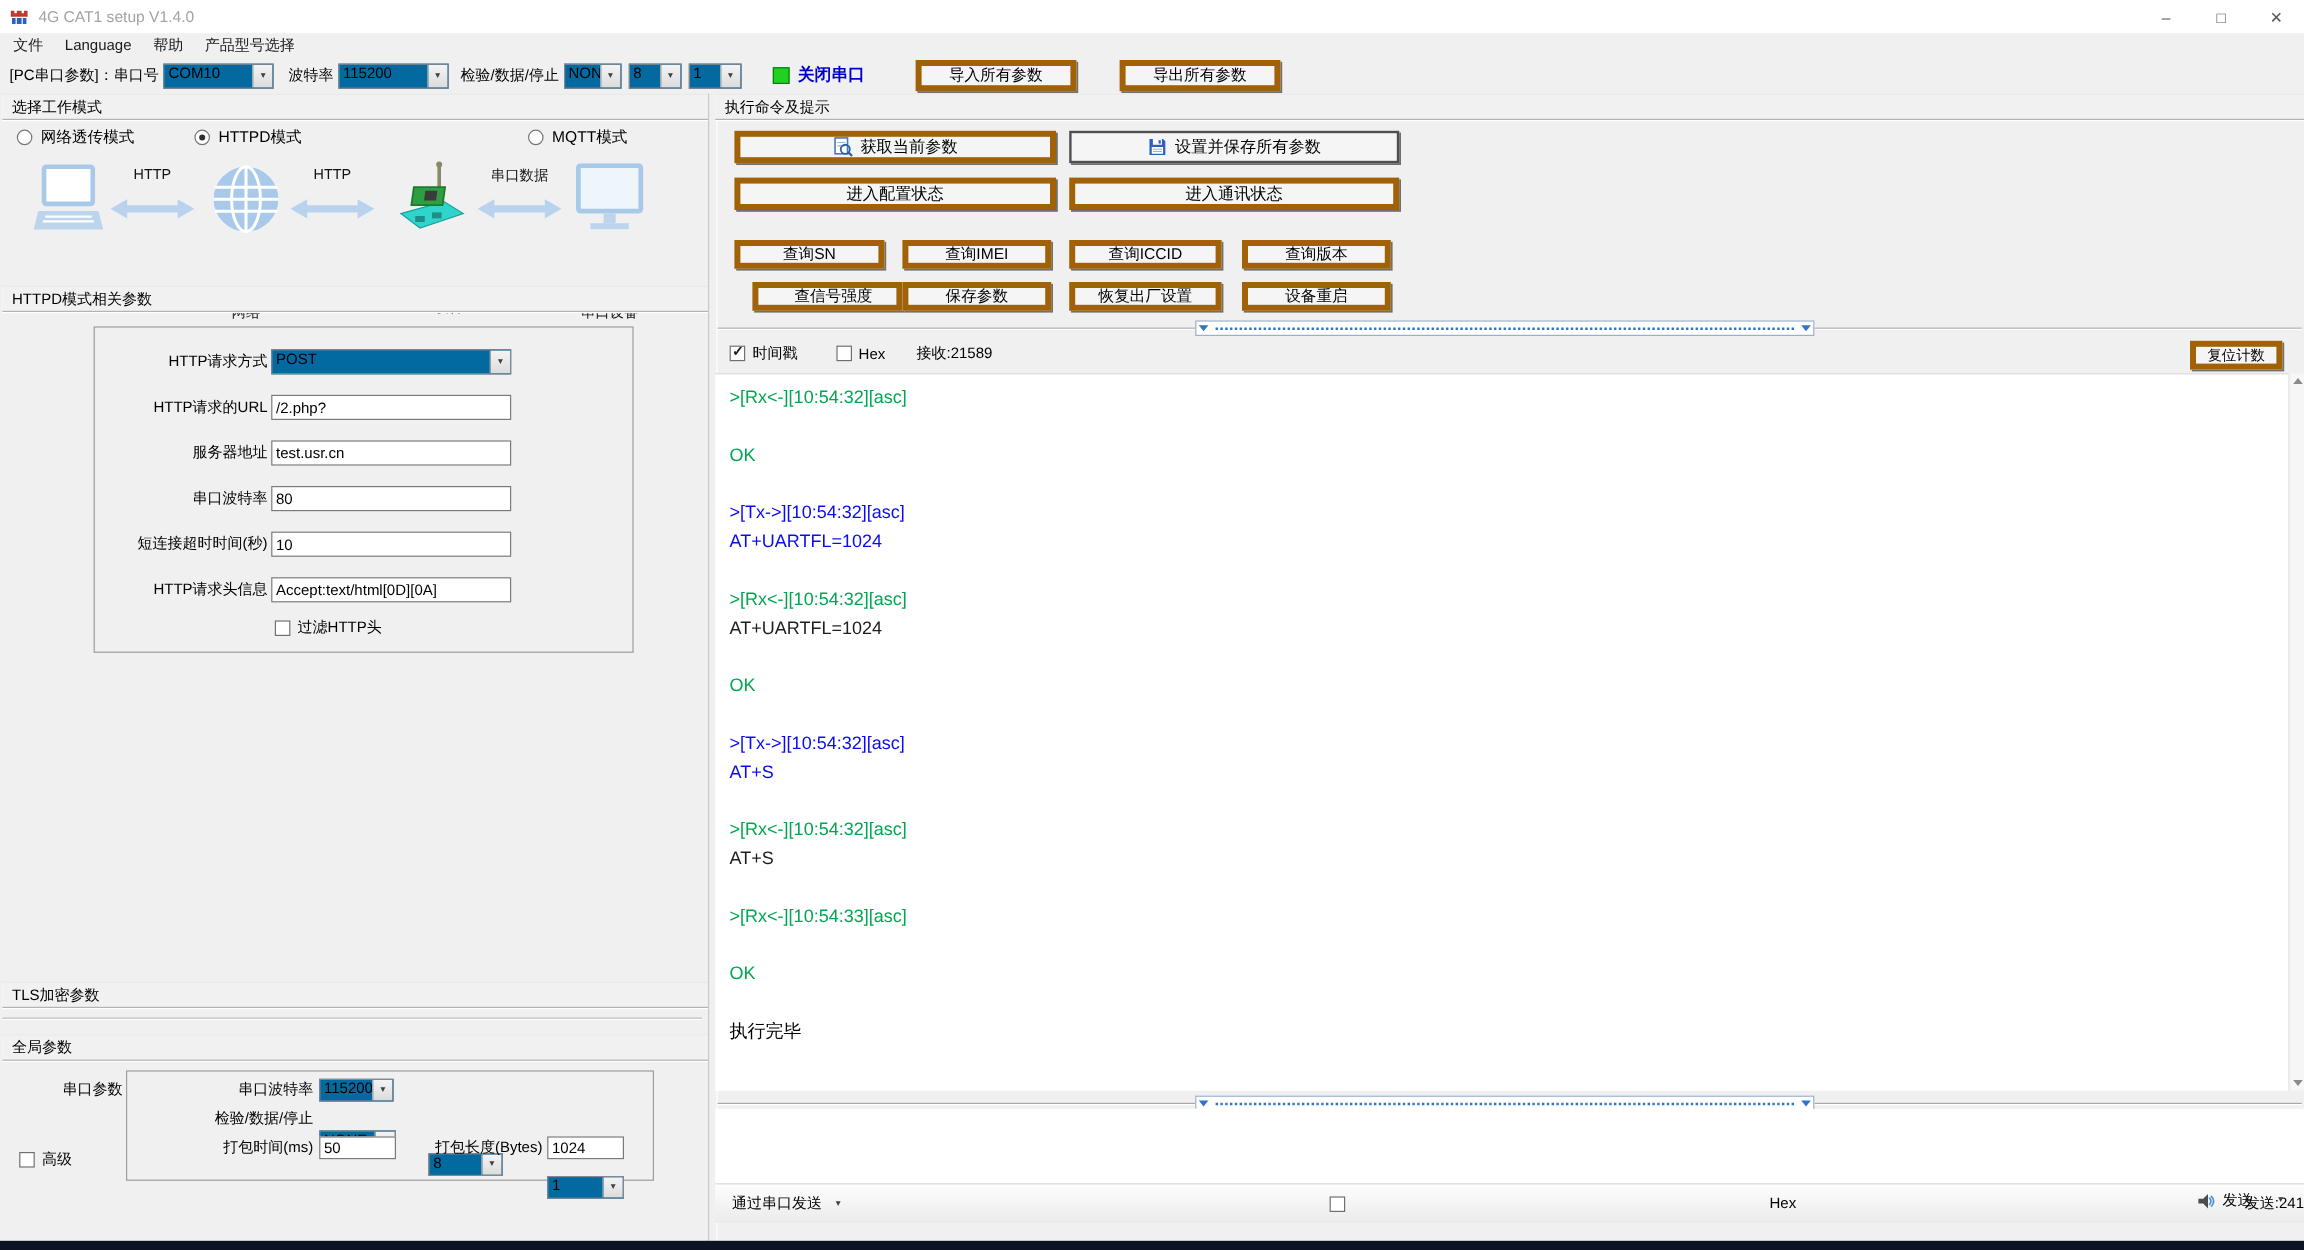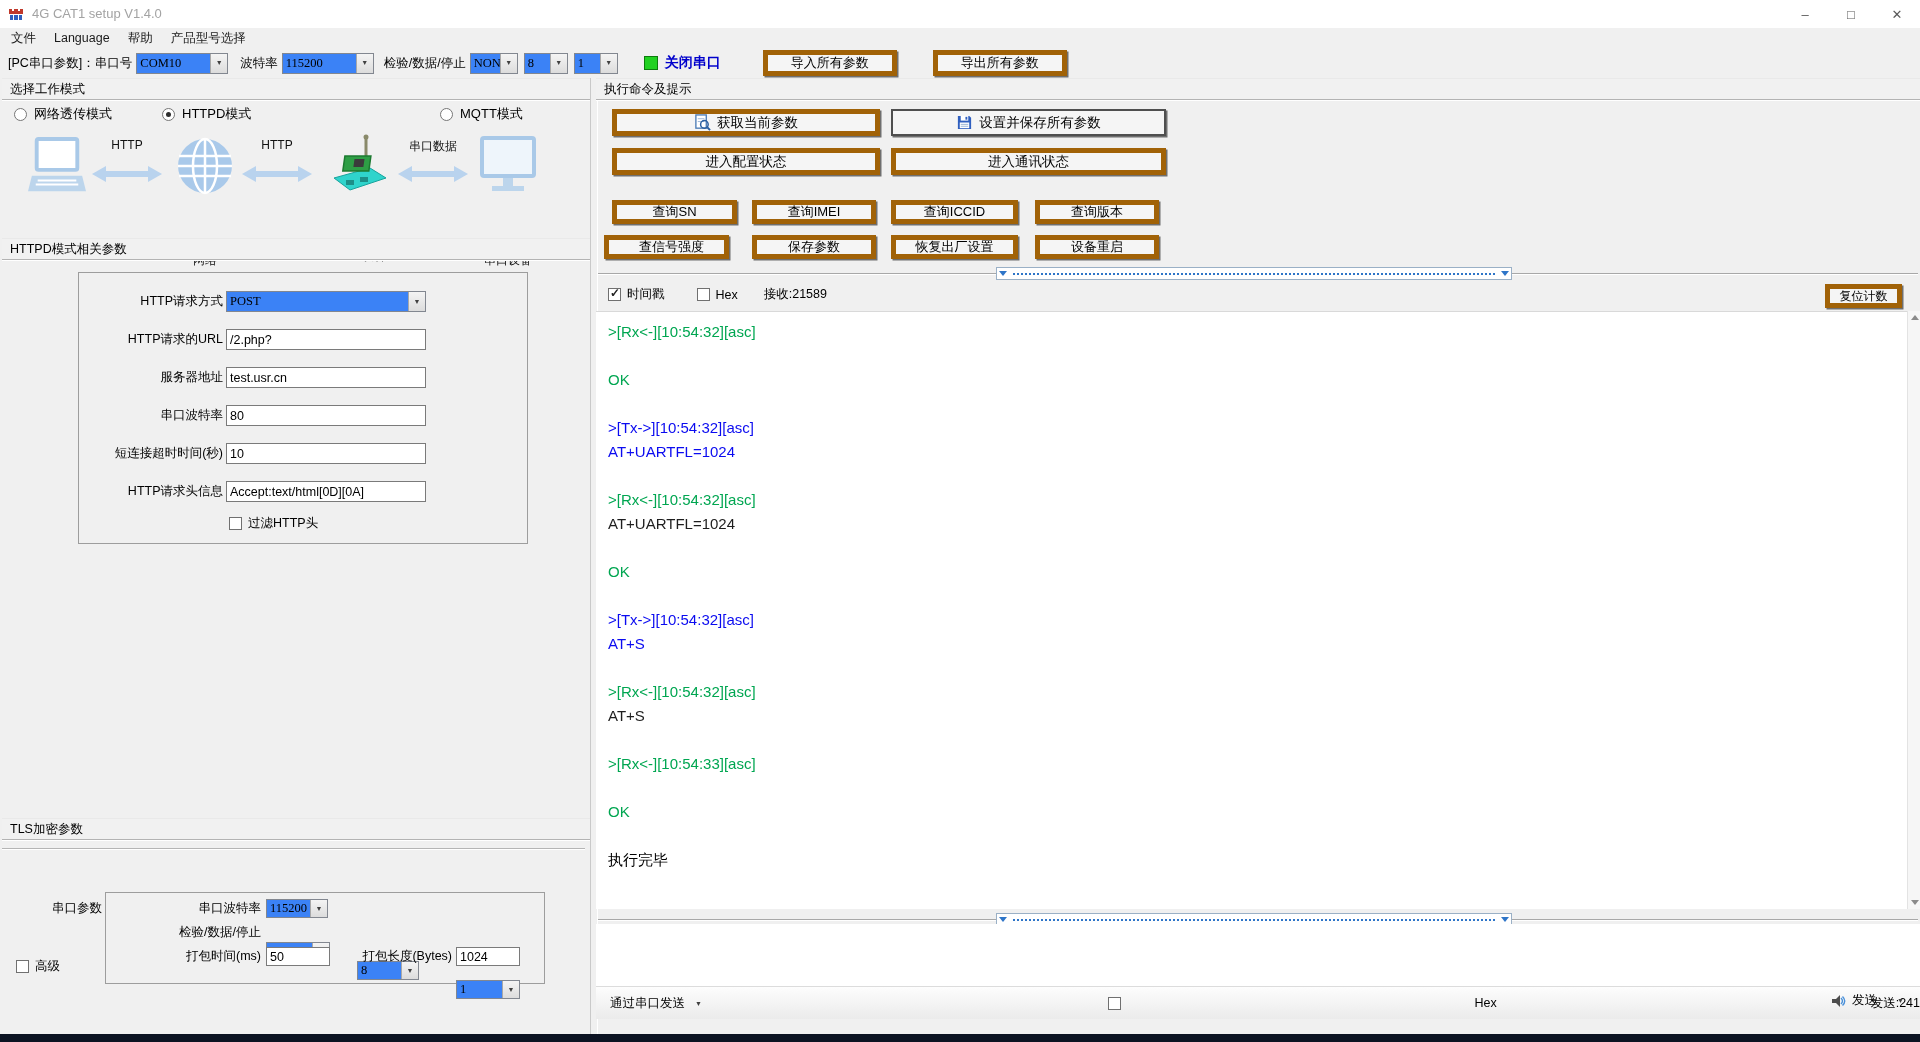--- a/index.html
+++ b/index.html
@@ -14,22 +14,22 @@
   #win-controls{right:0;top:0;height:28px;display:flex;}
   .wc{width:46px;height:28px;display:flex;align-items:center;justify-content:center;
       font-size:13px;color:#5a5a5a;}
   
   #menubar{left:0;top:28px;width:1920px;height:20px;background:#f0f0f0;display:flex;align-items:center;padding-left:2px;}
   .menu-item{font-size:12.5px;padding:2px 9px;color:#1a1a1a;}
 
   
   #toolbar{left:0;top:48px;width:1920px;height:30px;display:flex;align-items:center;padding-left:8px;box-sizing:border-box;}
   .tb-label{font-size:12.5px;white-space:nowrap;}
-  .combo{height:21px;background:#3b82f6;border:1px solid #828790;position:relative;box-sizing:border-box;
-         font-size:12.5px;display:flex;align-items:center;overflow:hidden;font-family:Liberation Serif, serif;}
+  .combo{height:21px;background:#0369a1;border:1px solid #828790;position:relative;box-sizing:border-box;
+         font-size:12.5px;display:flex;align-items:flex-start;overflow:hidden;}
   .combo-text{padding-left:3px;white-space:nowrap;overflow:hidden;flex:1;margin-right:17px;}
   .combo-arrow{position:absolute;right:0;top:0;bottom:0;width:16px;background:linear-gradient(#f4f4f4,#dcdcdc);
          border-left:1px solid #a8a8a8;display:flex;align-items:center;justify-content:center;
          font-size:7px;color:#404040;}
   .btn{background:#f5f5f5;border:5px solid #a16207;box-shadow:1.5px 1.5px 0 #6f6f6f;
        display:flex;align-items:center;justify-content:center;font-size:13px;box-sizing:border-box;
        white-space:nowrap;}
   .btn-strong{border:2px solid #4f4f4f;}
   #indicator{width:12px;height:12px;background:#21d121;border:1px solid #0c7c0c;margin-left:26px;}
   #close-serial{font-size:14px;font-weight:bold;color:#0000cc;margin-left:7px;}
@@ -262,20 +262,21 @@
         </div>
       </div>
     <div class="abs" style="left:150px;top:242px;display:flex;align-items:center;">
       <span class="cb"></span>
       <span class="cb-label">过滤HTTP头</span>
     </div>
   </div>
 
   <div class="secbar abs" style="left:2px;top:740px;width:580px;">TLS加密参数</div>
   <div class="etched abs" style="left:2px;top:770px;width:583px;"></div>
+  <div class="secbar abs" style="left:2px;top:784px;width:580px;">全局参数</div>
 
   <div class="abs statictext" style="left:52px;top:822px;">串口参数</div>
 
   <div id="serial-box" class="abs">
     <div class="slabel" style="left:5px;top:6px;width:150px;">串口波特率</div>
     <div class="combo abs" style="left:160px;top:6px;width:62px;height:19px;">
       <span class="combo-text">115200</span>
       <span class="combo-arrow">▼</span>
     </div>
     <div class="slabel" style="left:5px;top:30px;width:150px;">检验/数据/停止</div>
@@ -335,21 +336,21 @@
   </div>
   <div class="btn bigbtn" style="left:295px;top:70px;width:275px;">
     <span>进入通讯状态</span>
   </div>
 
   <div id="small-buttons">
       <div class="btn sbtn" style="left: 16px; width: 125px; top: 122px;">查询SN</div>
       <div class="btn sbtn" style="left: 156px; width: 124px; top: 122px;">查询IMEI</div>
       <div class="btn sbtn" style="left: 295px; width: 127px; top: 122px;">查询ICCID</div>
       <div class="btn sbtn" style="left: 439px; width: 124px; top: 122px;">查询版本</div>
-      <div class="btn sbtn" style="left: 8px; width: 125px; top: 157px; padding-left: 10px;">查信号强度</div>
+      <div class="btn sbtn" style="left: 31px; width: 125px; top: 157px; padding-left: 10px;">查信号强度</div>
       <div class="btn sbtn" style="left: 156px; width: 124px; top: 157px;">保存参数</div>
       <div class="btn sbtn" style="left: 295px; width: 127px; top: 157px;">恢复出厂设置</div>
       <div class="btn sbtn" style="left: 439px; width: 124px; top: 157px;">设备重启</div>
     </div>
 
   <div class="hgroove" style="top:195px;"></div>
   <div class="hthumb" style="left:400px;top:189px;">
     <span class="htri"></span>
     <span class="hdots"></span>
     <span class="htri"></span>

